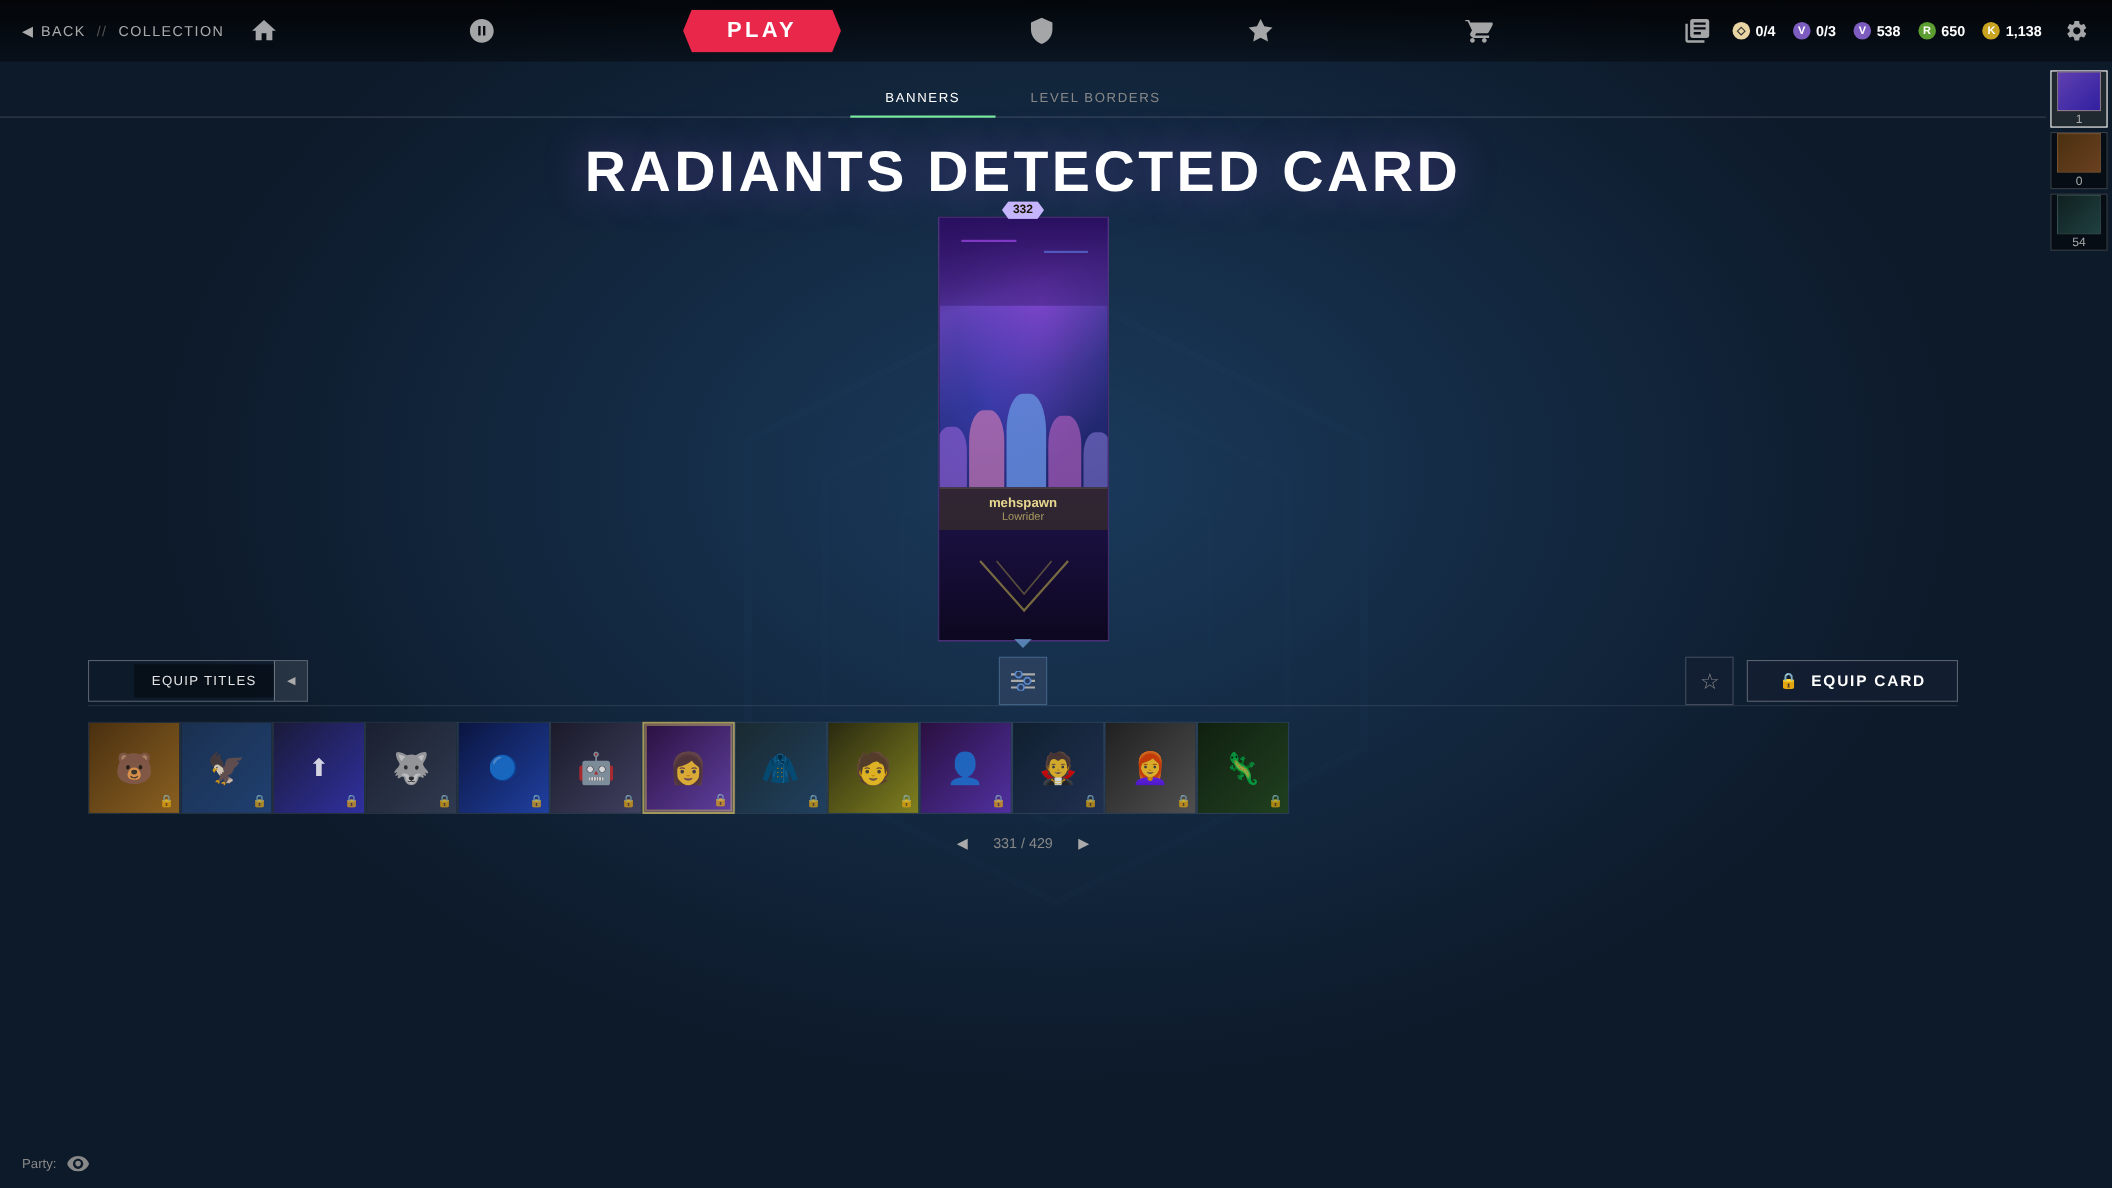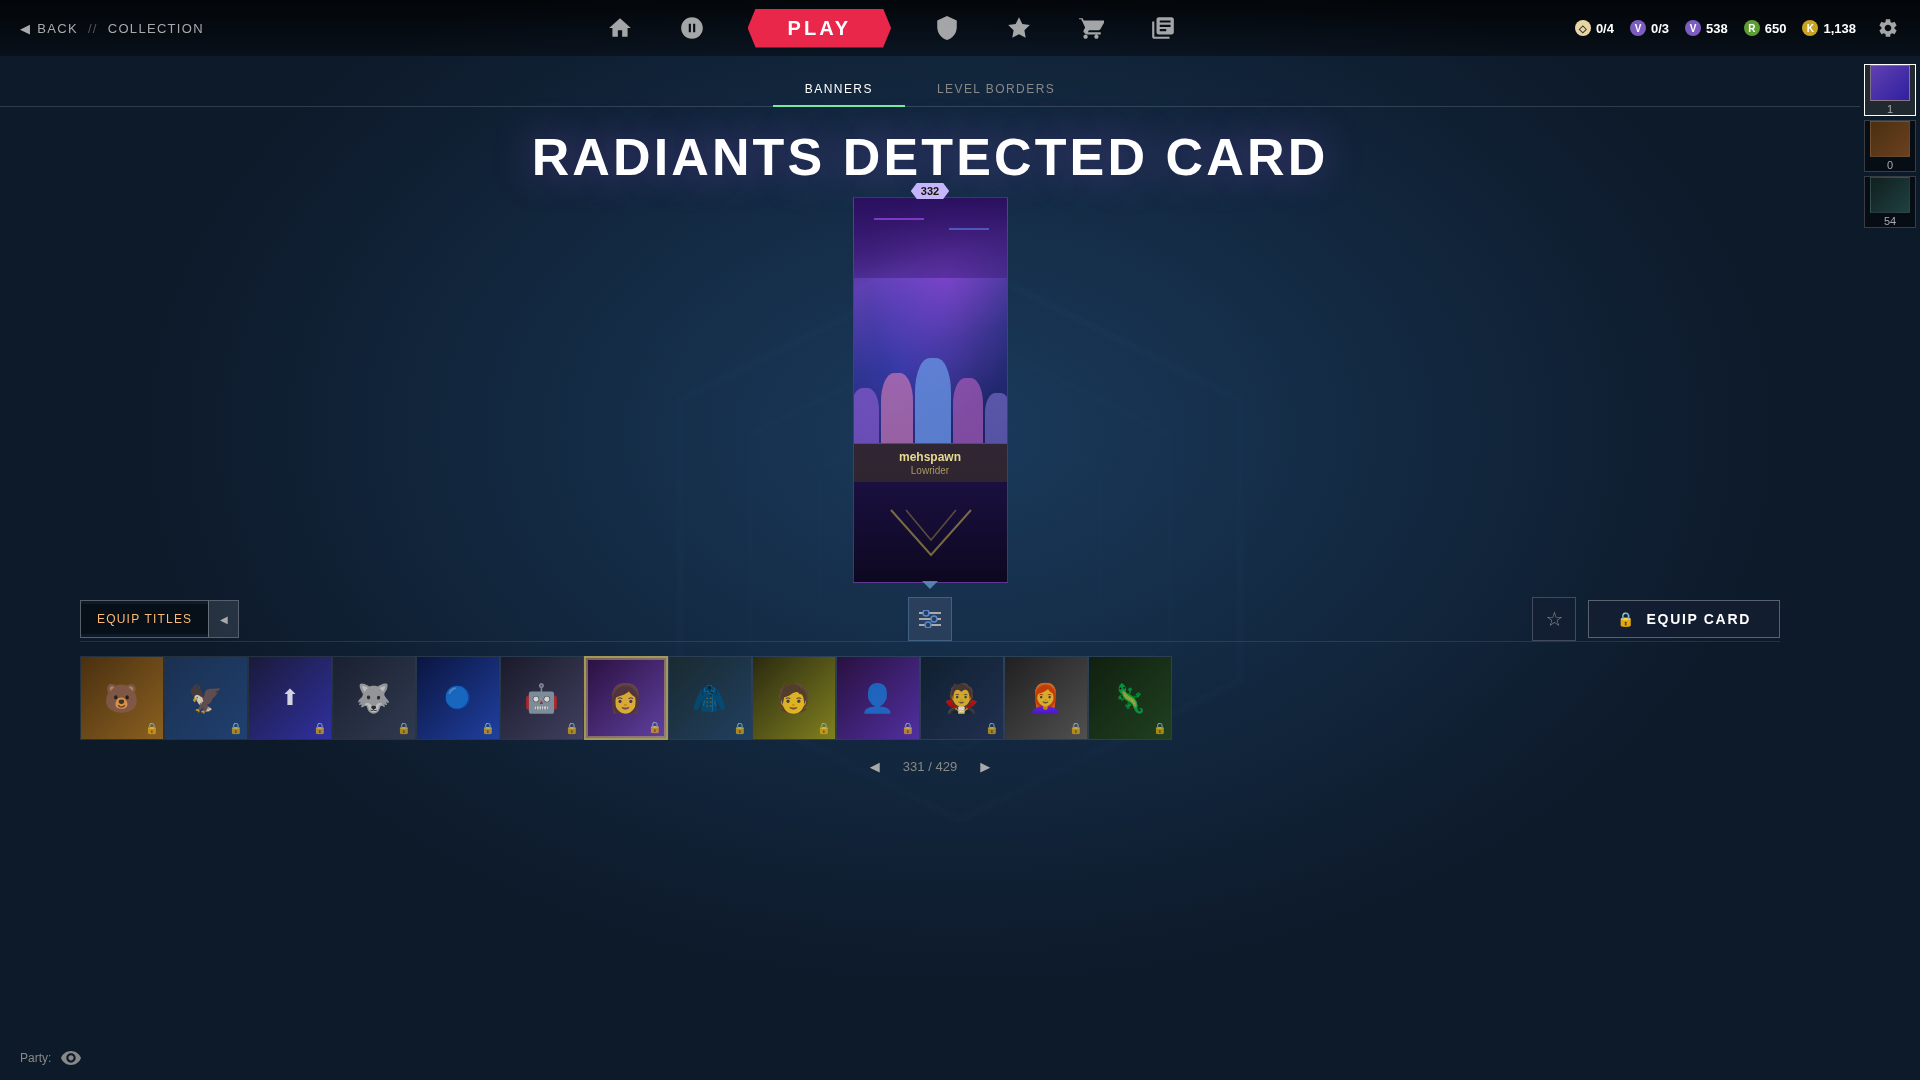--- a/index.html
+++ b/index.html
@@ -56,21 +56,21 @@
       font-size: 13px;
       letter-spacing: 0.1em;
       cursor: pointer;
       text-transform: uppercase;
     }
 
     .nav-center {
       flex: 1;
       display: flex;
       align-items: center;
-      justify-content: center;
+      justify-content: space-between;
       gap: 40px;
     }
 
     .nav-icon {
       width: 32px;
       height: 32px;
       display: flex;
       align-items: center;
       justify-content: center;
       cursor: pointer;
@@ -301,23 +301,24 @@
       display: flex;
       align-items: center;
       gap: 0;
       border: 1px solid rgba(255,255,255,0.3);
     }
     .equip-titles-label {
       padding: 8px 16px;
       font-size: 12px;
       letter-spacing: 0.1em;
       text-transform: uppercase;
-      color: #fdba74;
+      color: #e5e5e5;
       background: rgba(0,0,0,0.4);
       cursor: pointer;
+      margin-left: 41px;
     }
     .equip-titles-arrow {
       width: 30px;
       height: 36px;
       background: rgba(255,255,255,0.1);
       display: flex;
       align-items: center;
       justify-content: center;
       cursor: pointer;
       border-left: 1px solid rgba(255,255,255,0.3);

